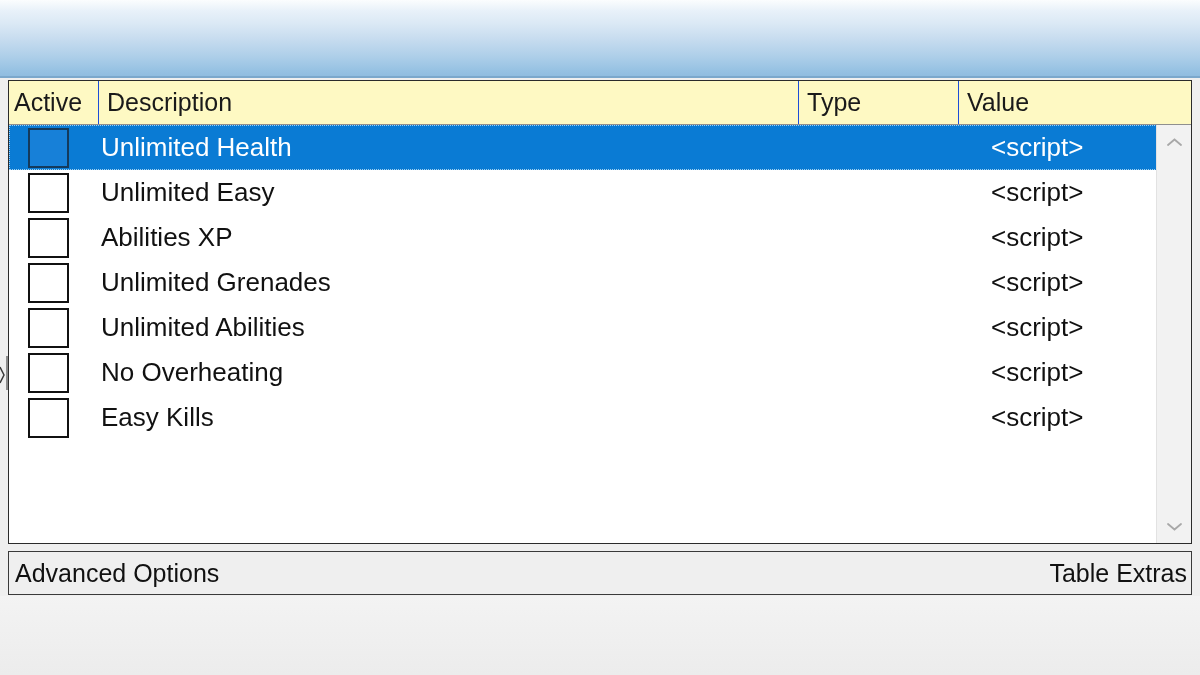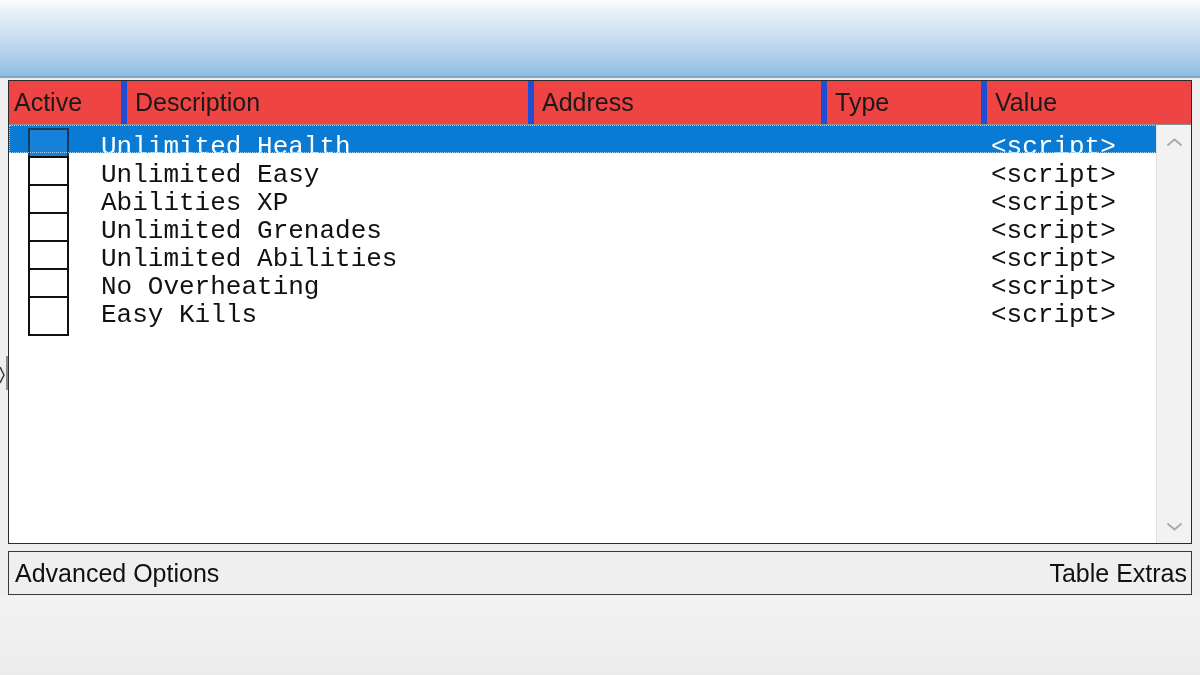--- a/index.html
+++ b/index.html
@@ -53,39 +53,38 @@
     border: 1px solid #2b2b2b;
     box-sizing: border-box;
   }
 
   
   .header-row {
     position: absolute;
     left: 0; top: 0;
     width: 100%;
     height: 44px;
-    background: #ef4444;
+    background: #fef9c3;
     border-bottom: 1px solid #8f8f8f;
     box-sizing: border-box;
   }
   .hcell {
     position: absolute;
     top: 0;
     height: 43px;
     line-height: 43px;
     font-size: 25px;
     color: #1a1a1a;
     padding-left: 8px;
     box-sizing: border-box;
     white-space: nowrap;
     overflow: hidden;
   }
   .hcell.sep {
-    border-left: 6px solid #1d4ed8;
-    margin-left: 23px;
+    border-left: 1px solid #1d4ed8;
   }
 
   .h-active      { left: 0px;   width: 89px; padding-left: 5px; }
   .h-description { left: 89px;  width: 407px; }
   .h-address     { left: 496px; width: 293px; }
   .h-type        { left: 789px; width: 160px; }
   .h-value       { left: 949px; width: 233px; }
 
   
   .rows-area {
@@ -93,23 +92,22 @@
     left: 0;
     top: 44px;
     right: 0;
     bottom: 0;
     background: #ffffff;
     overflow: hidden;
   }
 
   .row {
     position: relative;
-    height: 28px;
+    height: 45px;
     width: 100%;
-    font-family: Liberation Mono, monospace;
   }
   .row.selected {
     background: #0a7bd4;
   }
   .row.selected .desc,
   .row.selected .value {
     color: #ffffff;
   }
   .row.selected .focus-outline {
     position: absolute;
@@ -276,21 +274,20 @@
 <div id="app">
 
   <div class="titlebar"></div>
   <div class="titlebar-edge"></div>
 
   <div class="table-frame">
 
     <div class="header-row">
       <div class="hcell h-active">Active</div>
       <div class="hcell h-description sep">Description</div>
-      <div class="hcell h-address sep">Address</div>
       <div class="hcell h-type sep">Type</div>
       <div class="hcell h-value sep">Value</div>
     </div>
 
     <div class="rows-area" id="rows-area">
         <div class="row selected">
           <div class="cb-wrap">
             <div class="checkbox"></div>
           </div>
           <div class="desc">Unlimited Health</div>

